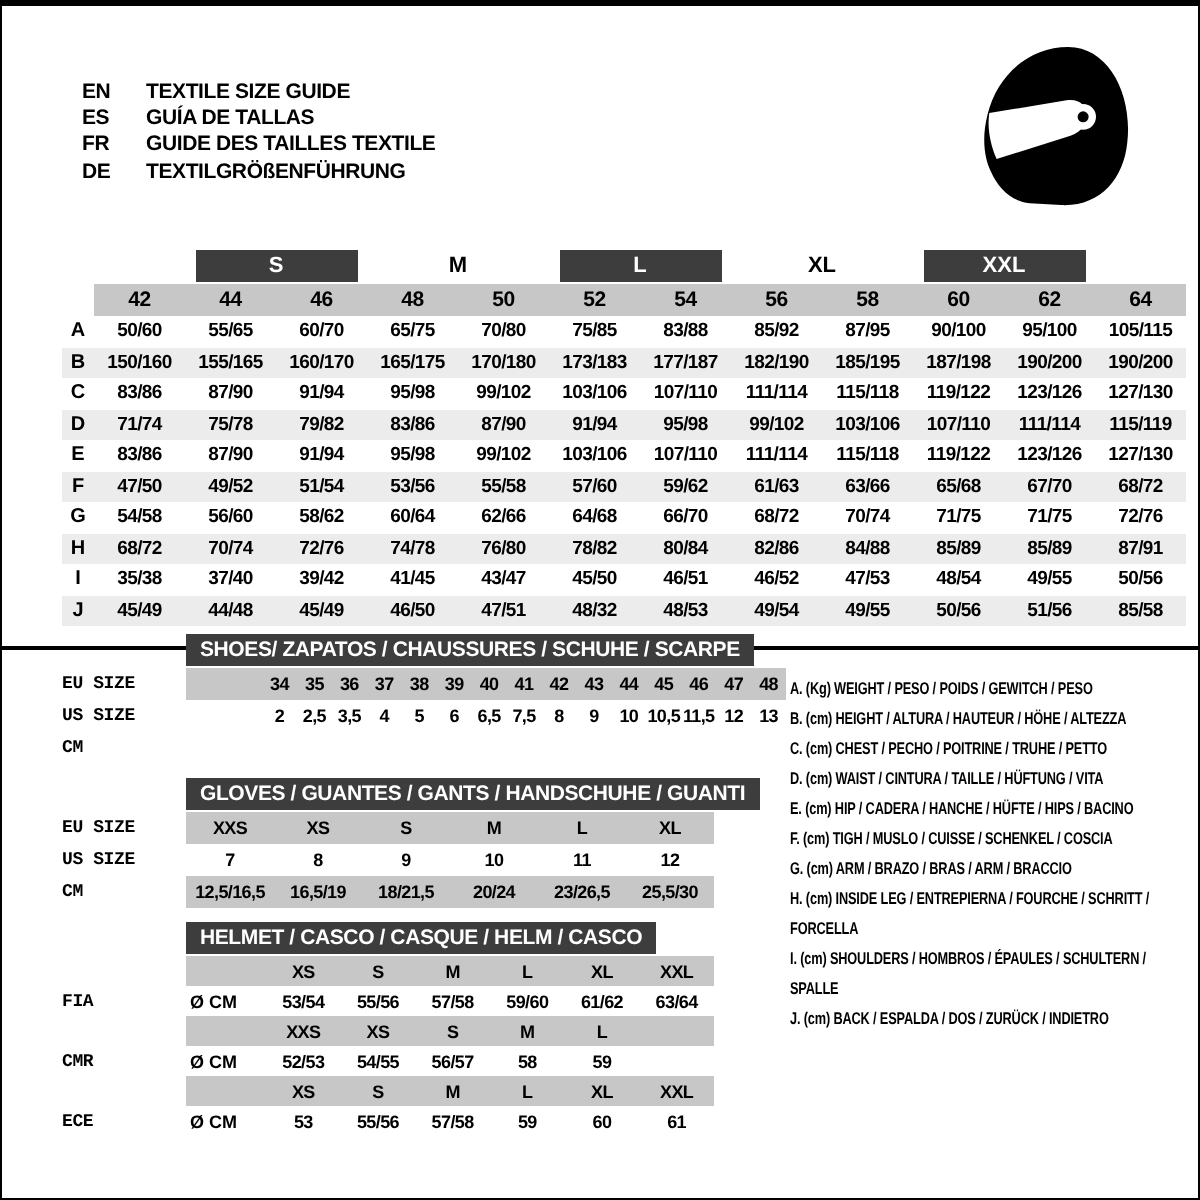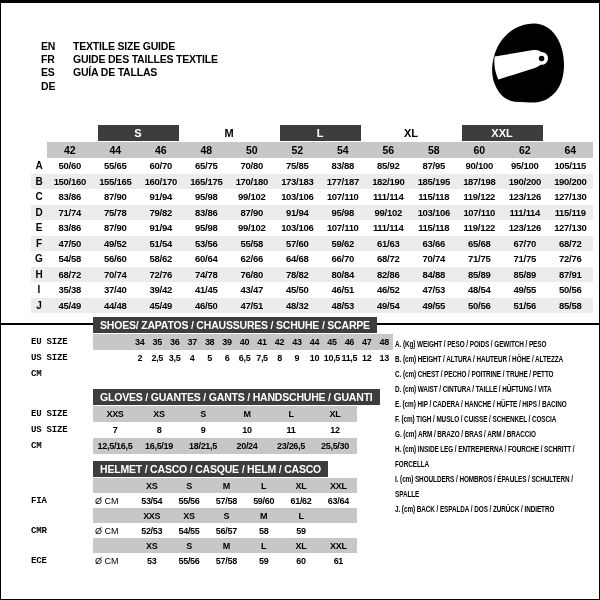--- a/index.html
+++ b/index.html
@@ -34,52 +34,53 @@
   .ttl-row{display:flex;margin-bottom:1px;}
   .ttl-spacer{width:62px;flex:0 0 62px;}
   .ttl{background:#3d3d3d;color:#fff;font-size:10.5px;font-weight:bold;
        padding:2px 7px;line-height:12px;letter-spacing:-0.2px;white-space:nowrap;}
   .srow{display:flex;height:16px;}
   .helmet-tbl .srow{height:15px;}
   .slabel{width:62px;flex:0 0 62px;display:flex;align-items:center;
           font-size:9px;font-weight:bold;letter-spacing:-0.2px;font-family:Liberation Mono, monospace;}
   .sband{display:flex;}
   .sband.wide{flex:1;padding-left:38px;}
-  .sband.narrow{width:264px;flex:0 0 264px;justify-content:flex-end;}
+  .sband.narrow{width:264px;flex:0 0 264px;}
   .shaded{background:#c7c7c7;}
   .scell{flex:1;display:flex;align-items:center;justify-content:center;
          font-size:9px;font-weight:bold;letter-spacing:-0.3px;white-space:nowrap;}
   .hprefix{width:40px;flex:0 0 40px;display:flex;align-items:center;
-           font-size:9px;font-weight:normal;padding-left:2px;box-sizing:border-box;}
+           font-size:9px;font-weight:bold;padding-left:2px;box-sizing:border-box;}
   
   .legend{position:absolute;left:394px;top:334px;width:270px;
           transform:scaleX(0.75);transform-origin:left top;
           font-size:8.5px;font-weight:bold;line-height:15px;letter-spacing:-0.1px;}
   .legend-item{display:block;}
 </style>
 </head>
 <body>
 
 <div class="frame">
 
   <div class="lang-block">
       <div class="lang-row">
         <div class="lang-code">EN</div>
         <div class="lang-text">TEXTILE SIZE GUIDE</div>
       </div>
       <div class="lang-row">
+        <div class="lang-code">ES</div>
+        <div class="lang-text">GUÍA DE TALLAS</div>
+      </div>
+      <div class="lang-row">
         <div class="lang-code">FR</div>
         <div class="lang-text">GUIDE DES TAILLES TEXTILE</div>
       </div>
       <div class="lang-row">
-        <div class="lang-code">ES</div>
-        <div class="lang-text">GUÍA DE TALLAS</div>
-      </div>
-      <div class="lang-row">
         <div class="lang-code">DE</div>
+        <div class="lang-text">TEXTILGRÖßENFÜHRUNG</div>
       </div>
     </div>
 
   <div class="helmet-icon">
     <svg viewBox="0 0 100 100" width="92" height="92" aria-hidden="true">
       <path fill="#000" d="M60 7 C38 7 21 23 16 44 C13 56 14 67 18 75 C22 84 29 91 39 92 L56 93 C77 94 90 79 92 59 C95 33 82 7 60 7 Z"></path>
       <path fill="#fff" d="M17 43 L59 36 C66 35 70 39 70 44 C70 50 66 54 59 56 L21 68 C17.5 60 15.8 51 17 43 Z"></path>
       <circle cx="68" cy="45" r="7" fill="#fff"></circle>
       <circle cx="68" cy="45" r="3" fill="#000"></circle>
     </svg>

